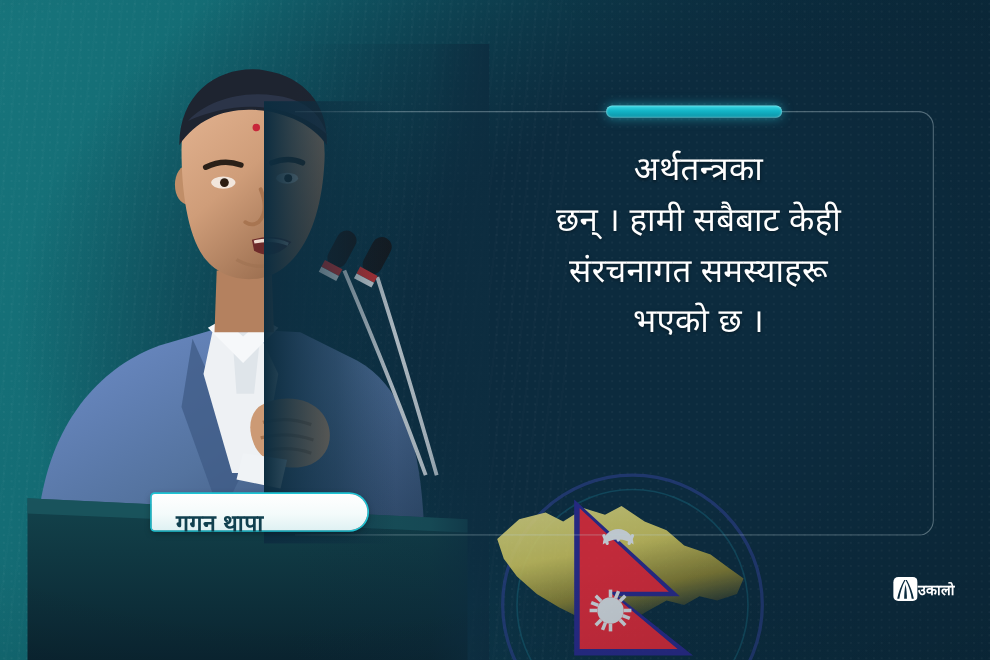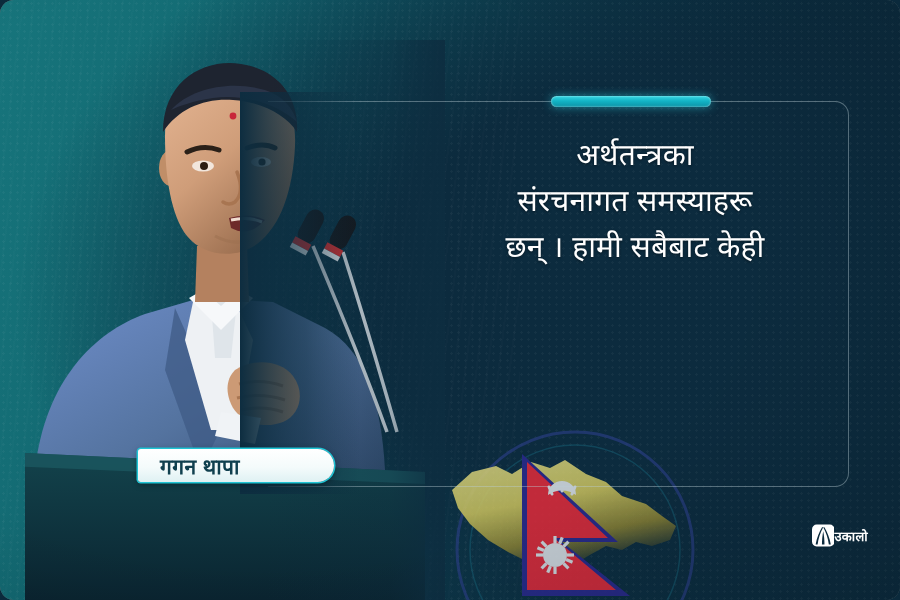--- a/index.html
+++ b/index.html
@@ -7,21 +7,20 @@
     padding: 0;
     background: #0b2a3c;
   }
   #canvas {
     position: relative;
     width: 900px;
     height: 600px;
     overflow: hidden;
     font-family: "Liberation Sans", "DejaVu Sans", sans-serif;
     background: #737373;
-    border-radius: 14px;
   }
 
   
   .bg-base {
     position: absolute; inset: 0;
     background:
       radial-gradient(120% 110% at 88% 50%, #0c2b3e 0%, #0c2b3e 38%, rgba(12,43,62,0) 72%),
       linear-gradient(110deg, #17757c 0%, #146d75 16%, #105c68 32%, #0d4856 48%, #0b3a4c 62%, #0a3244 74%, #0b2c3e 100%);
   }
   .bg-dots {
@@ -104,22 +103,22 @@
   }
   .quote .line { display: block; white-space: nowrap; }
 
   
   .nametag {
     position: absolute;
     left: 138px; top: 449px;
     height: 33px;
     min-width: 196px;
     display: flex;
-    align-items: center;
-    padding: 0 26px 0 22px;
+    align-items: flex-start;
+    padding: 12px 26px 0 22px;
     border-radius: 3px 18px 18px 3px;
     background: linear-gradient(180deg, #ffffff 0%, #f4fbfb 55%, #dff1f3 100%);
     box-shadow: 0 0 0 1.5px #1fc4d4, 0 2px 7px rgba(0,0,0,.40);
     box-sizing: border-box;
   }
   .nametag-text {
     color: #10404f;
     font-size: 21px;
     font-weight: bold;
     font-family: "Liberation Sans", "DejaVu Sans", sans-serif;
@@ -308,22 +307,23 @@
   </svg>
 
   <div class="bg-vignette"></div>
 
   <div class="frame-line"></div>
   <div class="frame-fade"></div>
   <div class="accent-pill"></div>
 
   <div class="quote">
     <span class="line">अर्थतन्त्रका</span>
+    <span class="line">छन् । हामी सबैबाट केही</span>
     <span class="line">संरचनागत समस्याहरू</span>
-    <span class="line">छन् । हामी सबैबाट केही</span>
+    <span class="line">भएको छ ।</span>
   </div>
 
   <div class="nametag">
     <span class="nametag-text">गगन थापा</span>
   </div>
 
   <div class="logo">
     <svg class="logo-mark" viewBox="0 0 34 33">
       <rect x="0" y="0" width="34" height="33" rx="7" fill="#ffffff"></rect>
       <g fill="#0c2b3e">

